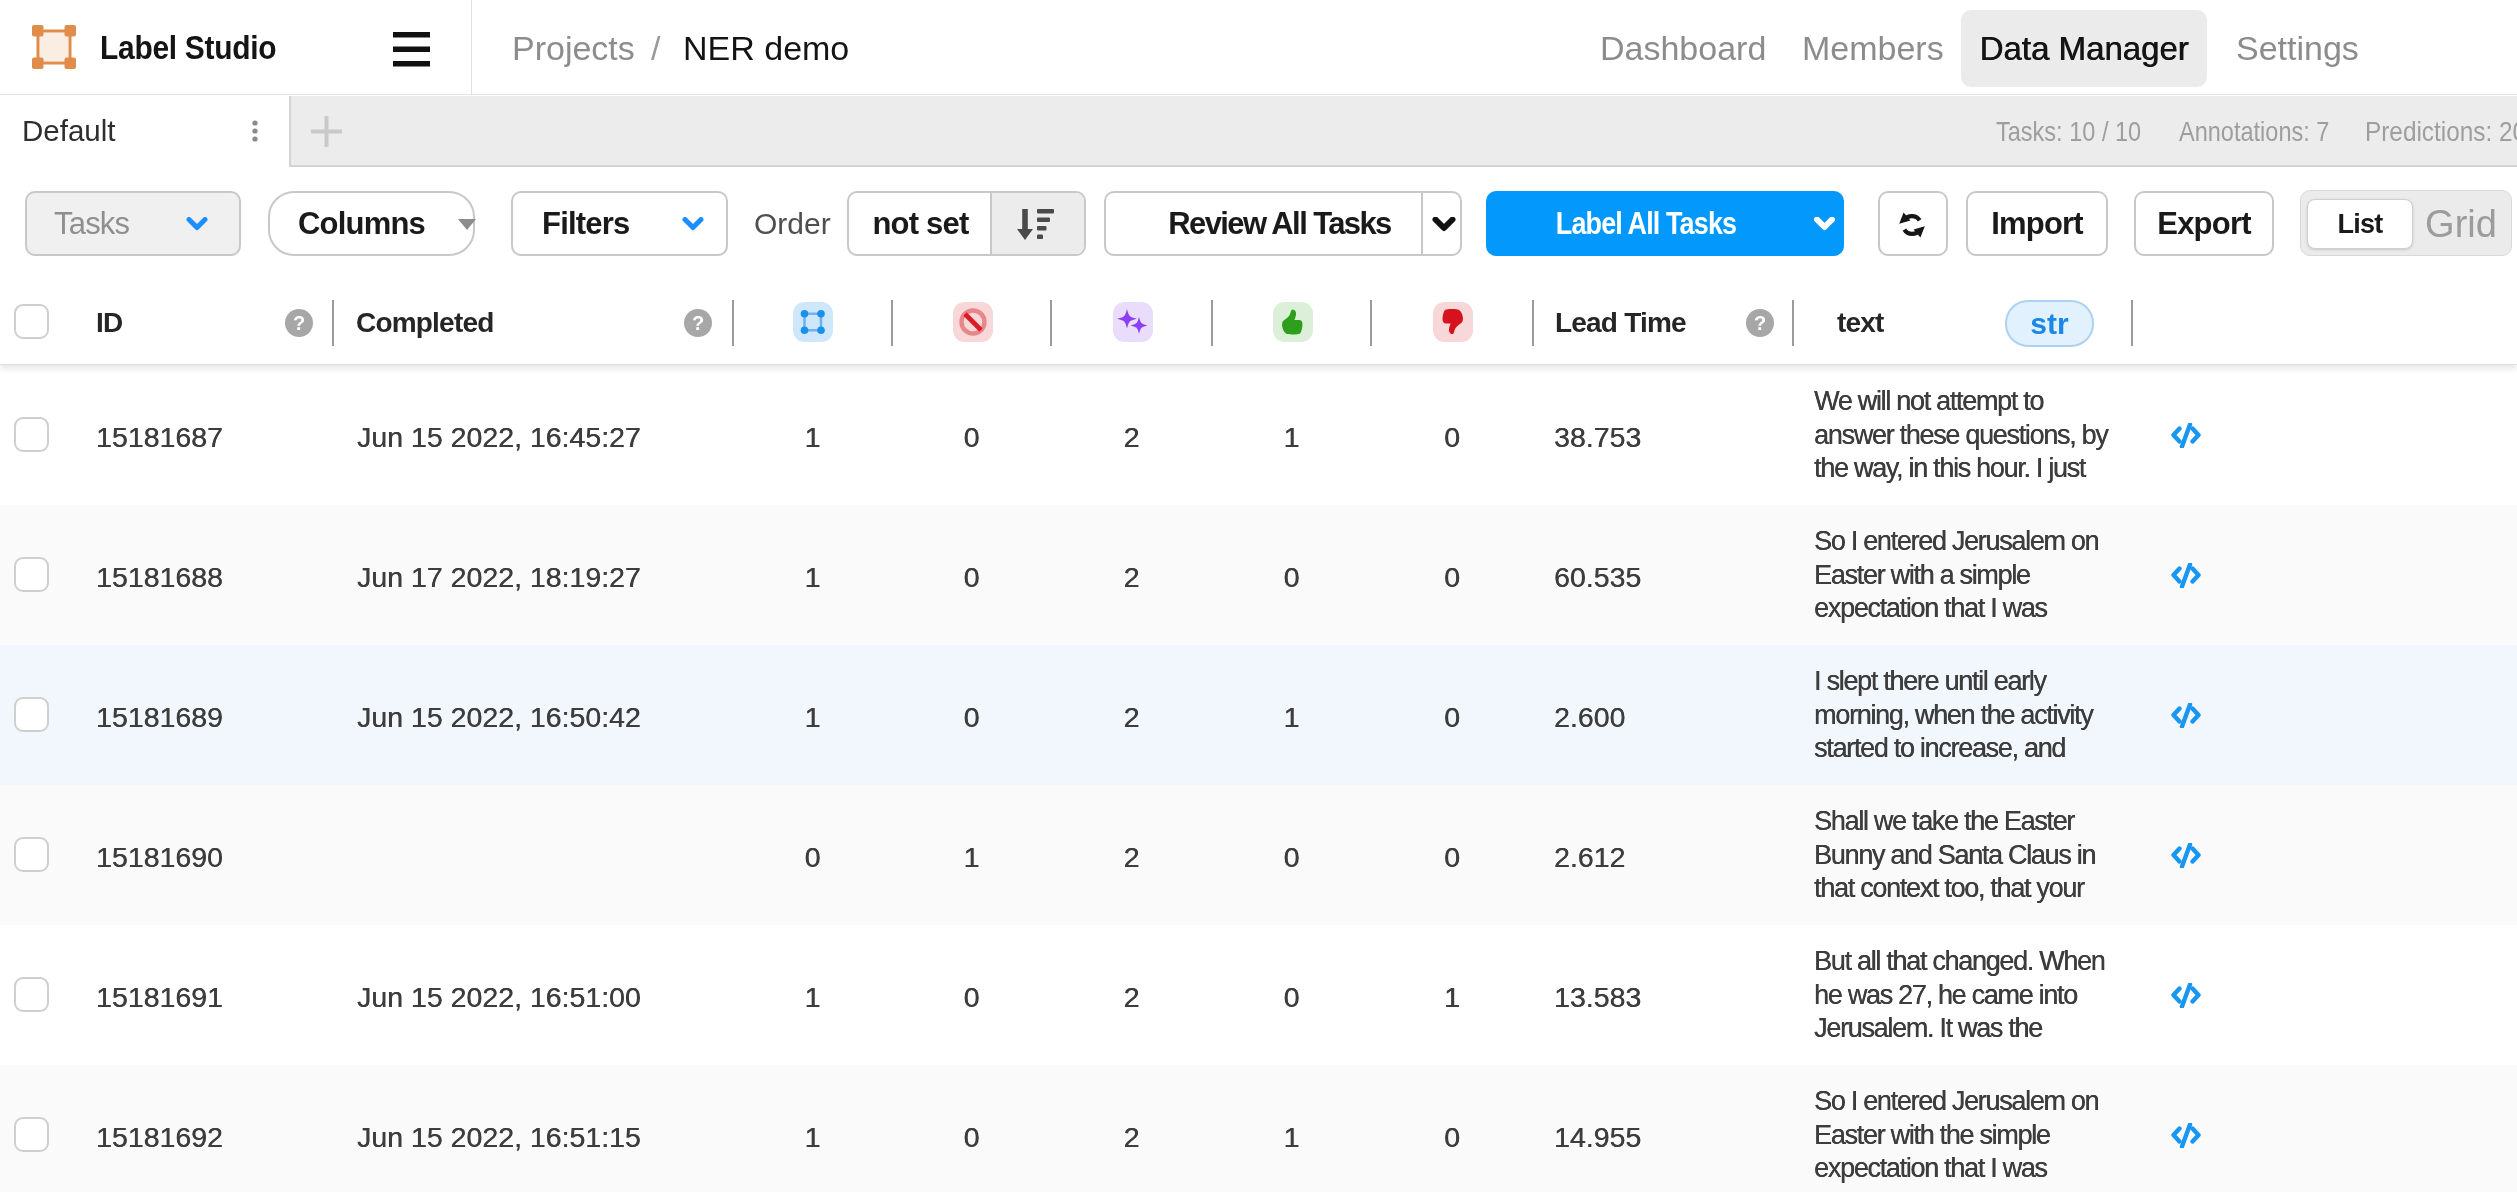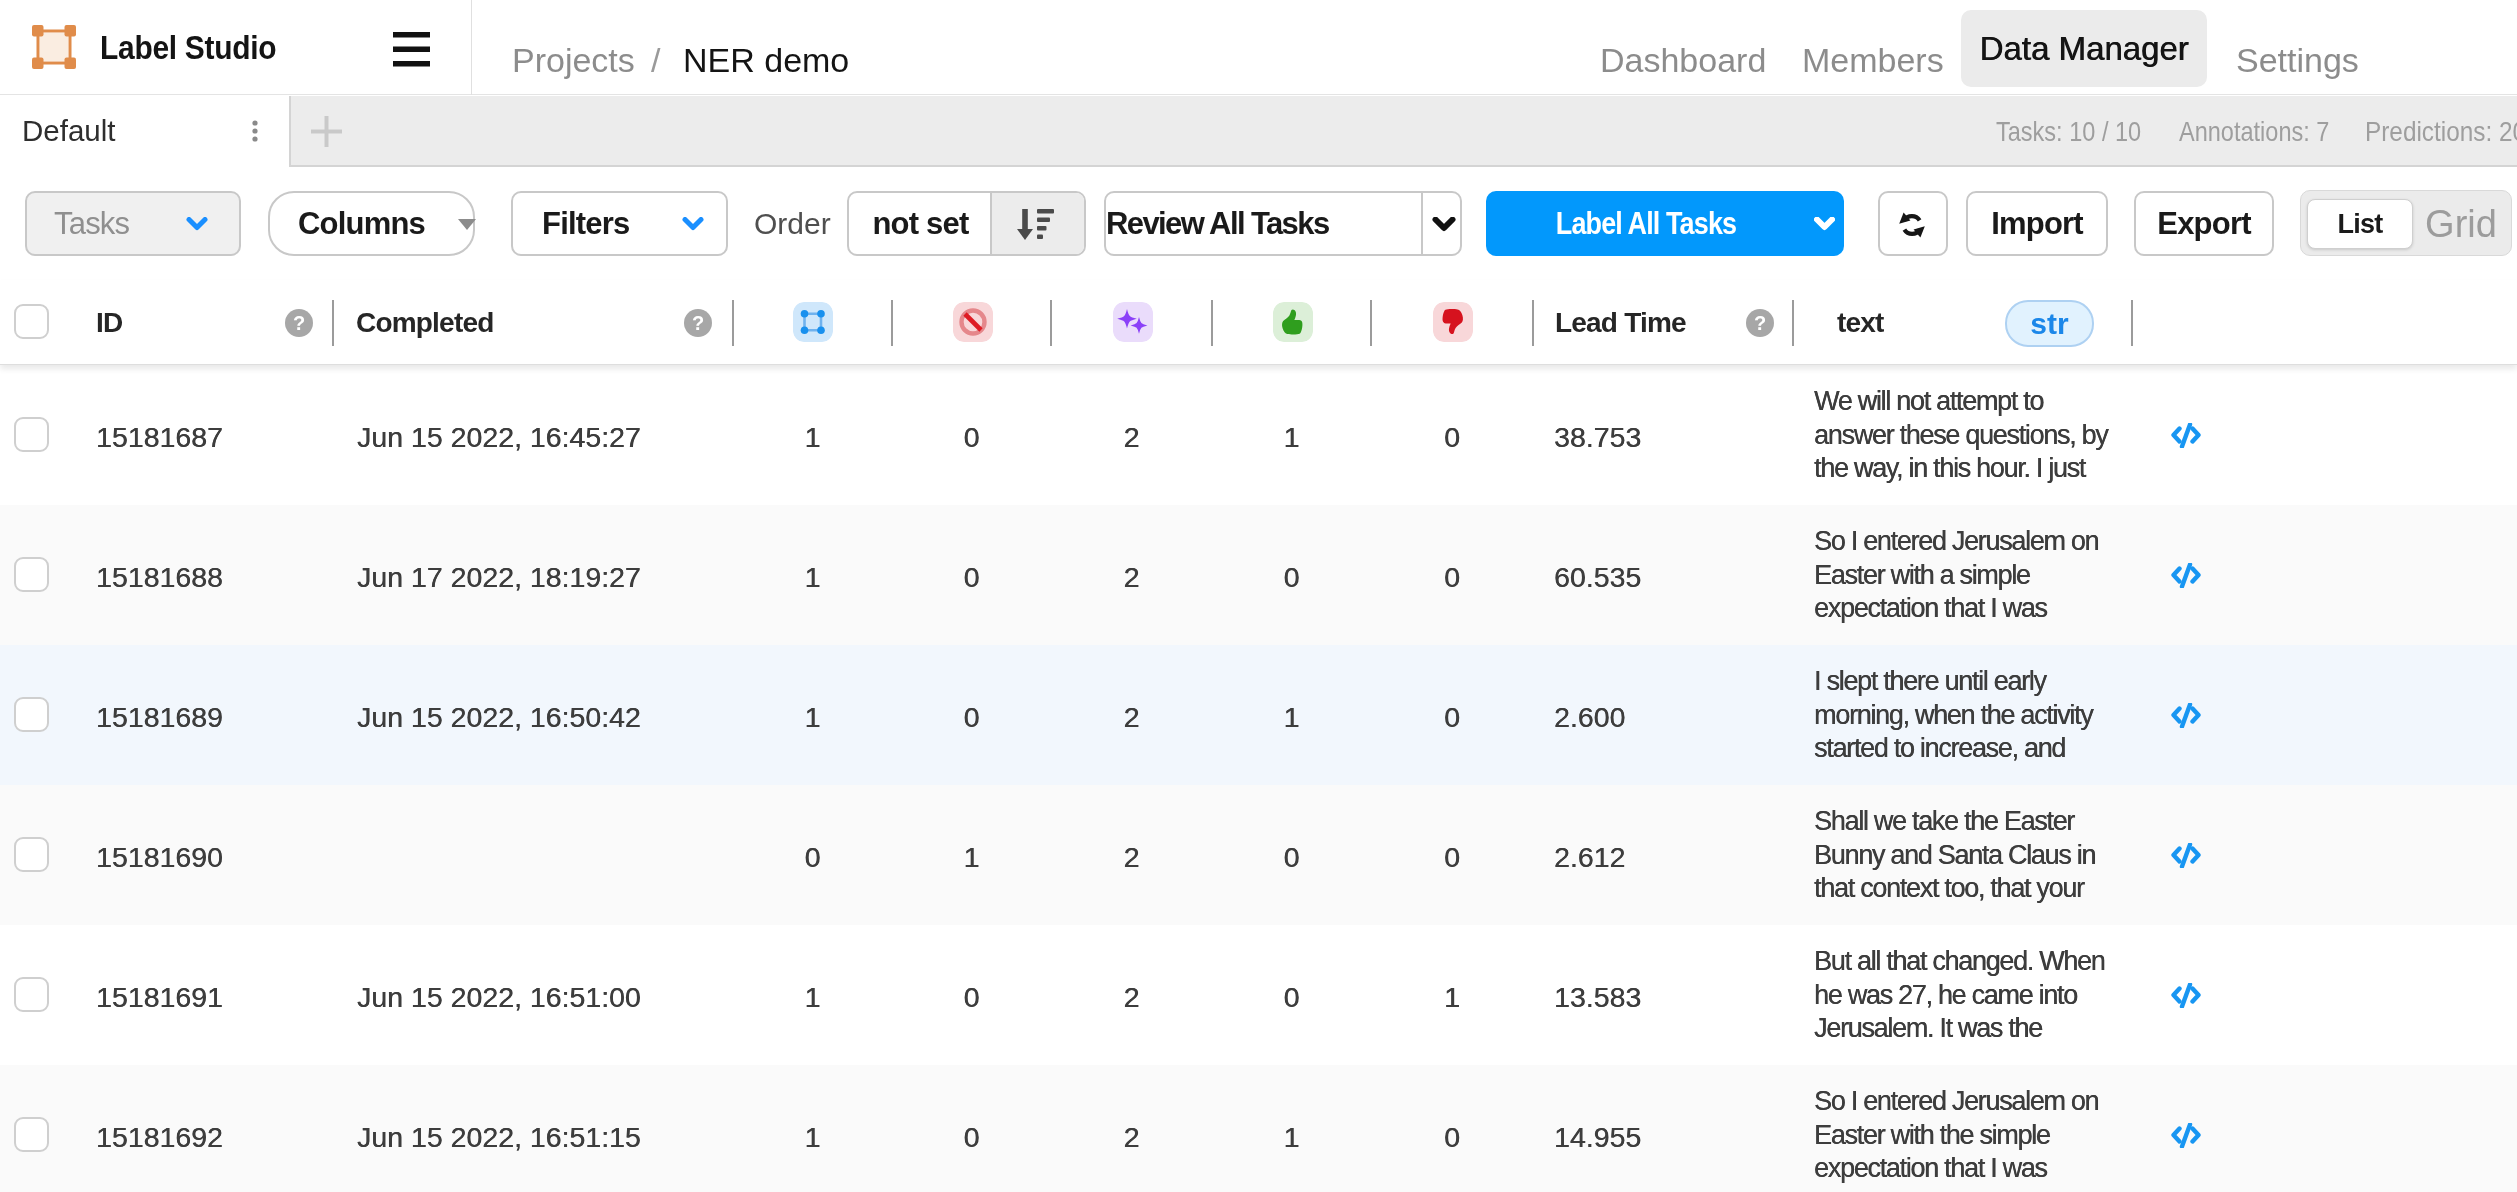--- a/index.html
+++ b/index.html
@@ -5,21 +5,21 @@
 * { margin:0; padding:0; box-sizing:border-box; }
 html,body { width:2517px; height:1192px; overflow:hidden; background:#fff;
   font-family:"Liberation Sans", sans-serif; }
 .abs { position:absolute; }
 
 #hdr { position:absolute; left:0; top:0; width:2517px; height:95px; background:#fff;
   border-bottom:1px solid #e4e4e4; }
 #brand { position:absolute; left:100px; top:0; height:95px; line-height:95px;
   font-size:33px; font-weight:700; color:#141414; letter-spacing:-0.3px; }
 #hdrdiv { position:absolute; left:471px; top:0; width:1px; height:95px; background:#e0e0e0; }
-.crumb { position:absolute; top:0; height:95px; line-height:97px; font-size:34px;margin-top:12px; }
+.crumb { position:absolute; top:0; height:95px; line-height:97px; font-size:34px; }
 .gray { color:#8c8c8c; }
 #pill { position:absolute; left:1961px; top:10px; width:246px; height:77px; line-height:77px;
   background:#ebebeb; border-radius:10px; text-align:center; font-size:33px; color:#141414; text-shadow:0.6px 0 0 #141414; }
 
 #tabstrip { position:absolute; left:289px; top:96px; width:2228px; height:71px;
   background:#ececec; border-left:2px solid #d4d4d4; border-bottom:2px solid #d4d4d4; }
 #tabname { position:absolute; left:22px; top:96px; height:70px; line-height:70px;
   font-size:29.5px; color:#2e2e2e; }
 .stat { position:absolute; top:96px; height:70px; line-height:72px; font-size:28px; color:#9e9e9e; white-space:nowrap; }
 .stat span { display:inline-block; transform:scaleX(0.84); transform-origin:left center; }
@@ -33,21 +33,21 @@
 #b-cols .lbl { left:28px; }
 #b-filters { left:511px; width:217px; }
 #b-filters .lbl { left:29px; }
 #lbl-order { position:absolute; left:754px; top:191px; height:65px; line-height:65px;
   font-size:30px; color:#4f4f4f; }
 #b-notset { left:847px; width:239px; }
 #b-notset .lbl { left:0; width:143px; text-align:center; }
 #ns-right { position:absolute; right:0; top:0; width:94px; height:61px; background:#ececec;
   border-left:2px solid #c8c8c8; border-radius:0 8px 8px 0; }
 #b-review { left:1104px; width:358px; }
-#b-review .lbl { left:0; width:317px; letter-spacing:-1.6px; }
+#b-review .lbl { left:15px; width:317px; text-align:center; letter-spacing:-1.6px; }
 #rv-div { position:absolute; left:315px; top:0; width:2px; height:61px; background:#c8c8c8; }
 #b-label { left:1486px; width:358px; background:#0298fc; border:none; height:65px; }
 #b-label .lbl { left:10px; width:300px; height:65px; line-height:65px; text-align:center; color:#fff; letter-spacing:-1px; transform:scaleX(0.87); }
 #b-refresh { left:1878px; width:70px; }
 #b-import { left:1966px; width:142px; text-align:center; }
 #b-export { left:2134px; width:140px; text-align:center; }
 .btn .clbl { display:block; height:61px; line-height:61px; }
 #seg { position:absolute; left:2300px; top:190px; width:212px; height:66px;
   background:#ebebeb; border:1px solid #d9d9d9; border-radius:10px; }
 #seg-list { position:absolute; left:6px; top:8px; width:106px; height:50px; background:#fff;

